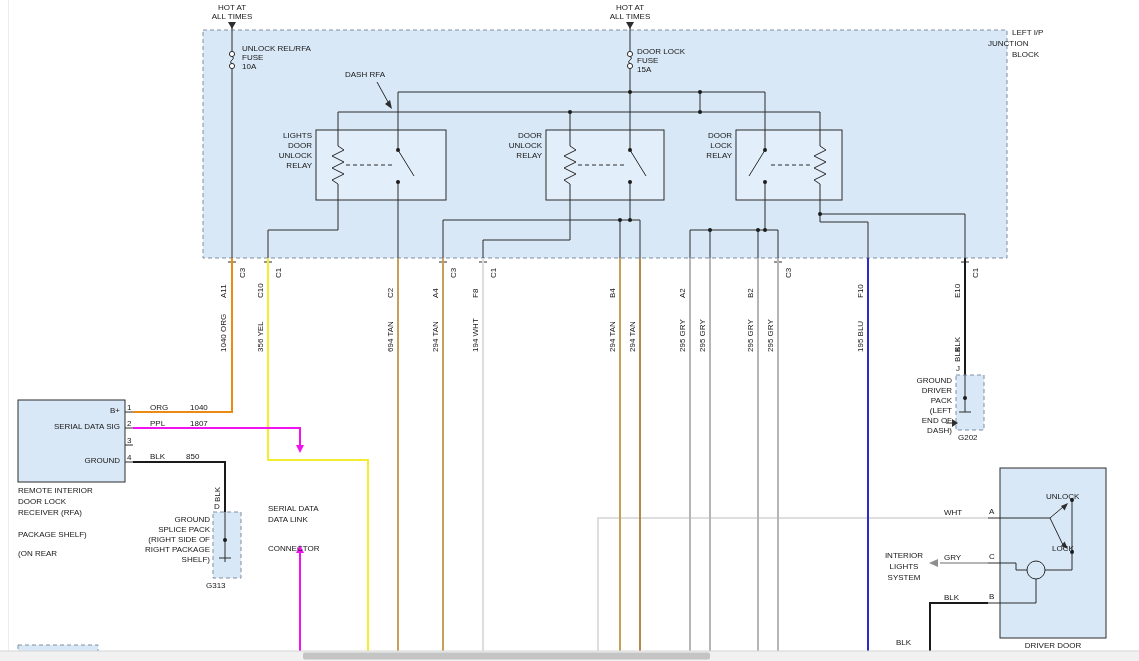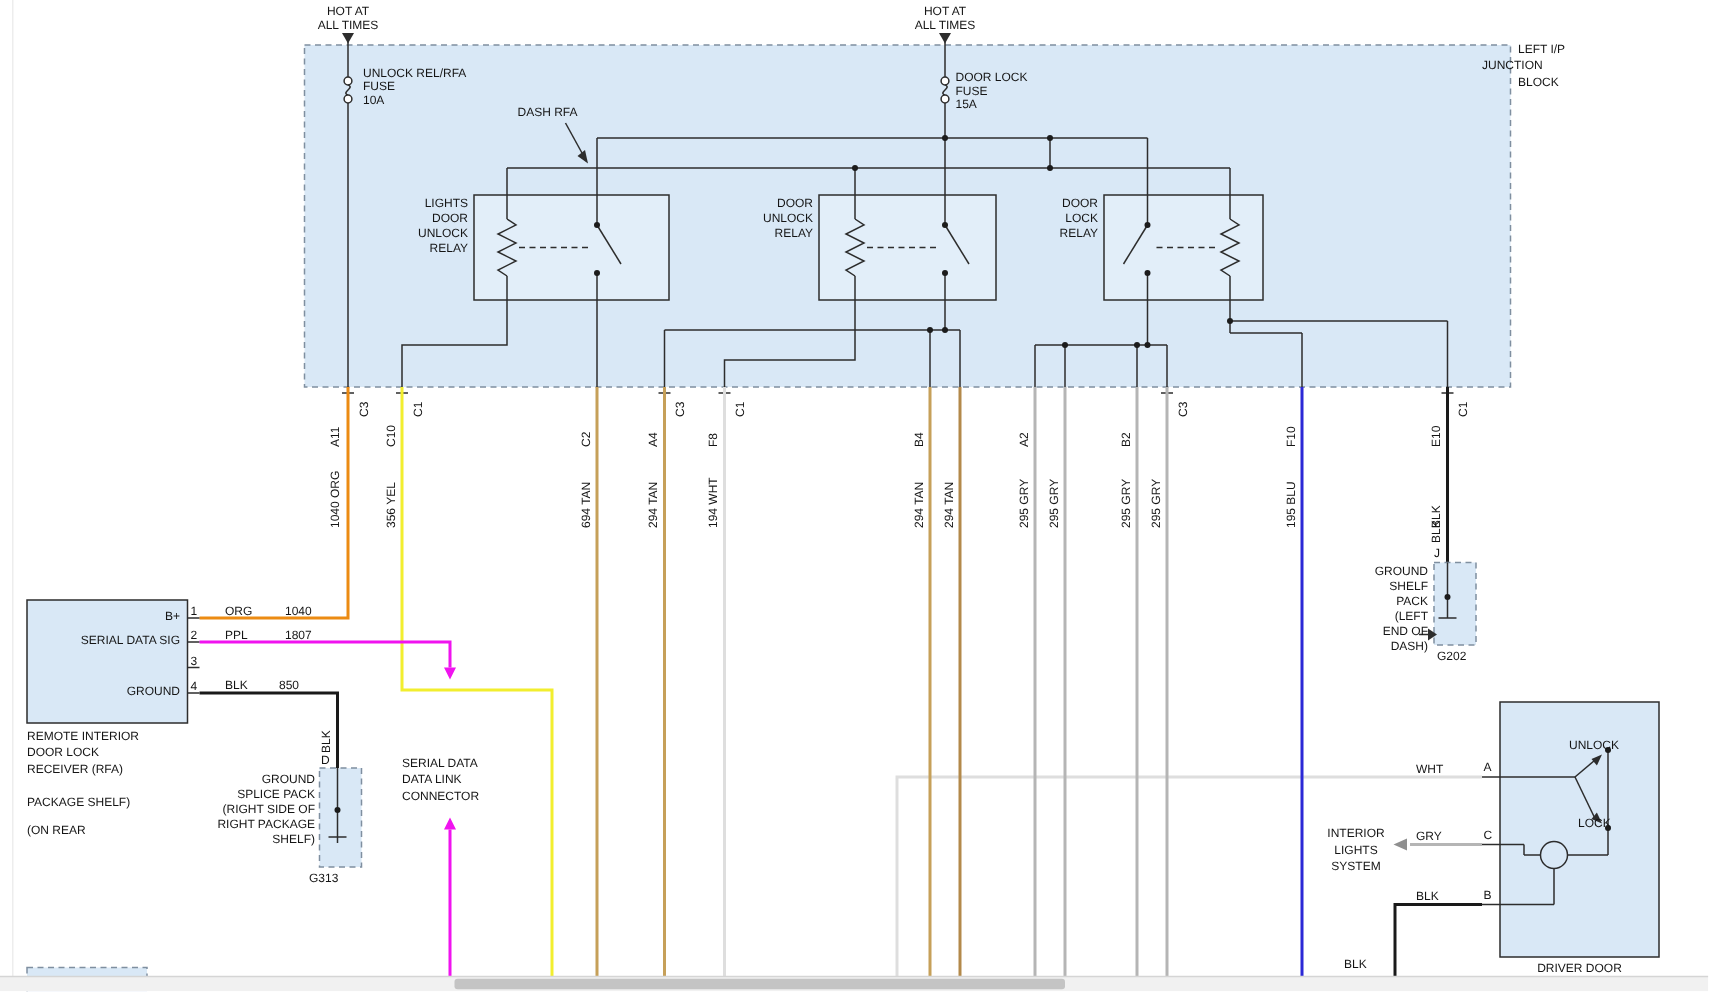--- a/index.html
+++ b/index.html
@@ -332,24 +332,24 @@
   <div class="lbl" style="left:214px;top:502px">D</div>
   <div class="lbl ta-r" style="left:118px;top:515px;width:92px">GROUND</div>
   <div class="lbl ta-r" style="left:118px;top:525px;width:92px">SPLICE PACK</div>
   <div class="lbl ta-r" style="left:118px;top:535px;width:92px">(RIGHT SIDE OF</div>
   <div class="lbl ta-r" style="left:118px;top:545px;width:92px">RIGHT PACKAGE</div>
   <div class="lbl ta-r" style="left:118px;top:555px;width:92px">SHELF)</div>
   <div class="lbl" style="left:206px;top:581px">G313</div>
 
   <div class="lbl" style="left:268px;top:504px">SERIAL DATA</div>
   <div class="lbl" style="left:268px;top:515px">DATA LINK</div>
-  <div class="lbl" style="left:268px;top:526px">CONNECTOR</div>
+  <div class="lbl" style="left:268px;top:544px">CONNECTOR</div>
 
   <div class="lbl ta-r" style="left:900px;top:376px;width:52px">GROUND</div>
-  <div class="lbl ta-r" style="left:900px;top:386px;width:52px">SHELF</div>
+  <div class="lbl ta-r" style="left:900px;top:386px;width:52px">DRIVER</div>
   <div class="lbl ta-r" style="left:900px;top:396px;width:52px">PACK</div>
   <div class="lbl ta-r" style="left:900px;top:406px;width:52px">(LEFT</div>
   <div class="lbl ta-r" style="left:900px;top:416px;width:52px">END OF</div>
   <div class="lbl ta-r" style="left:900px;top:426px;width:52px">DASH)</div>
   <div class="lbl" style="left:958px;top:433px">G202</div>
 
   <div class="lbl" style="left:944px;top:508px">WHT</div>
   <div class="lbl" style="left:989px;top:507px">A</div>
   <div class="lbl" style="left:944px;top:553px">GRY</div>
   <div class="lbl" style="left:989px;top:552px">C</div>

